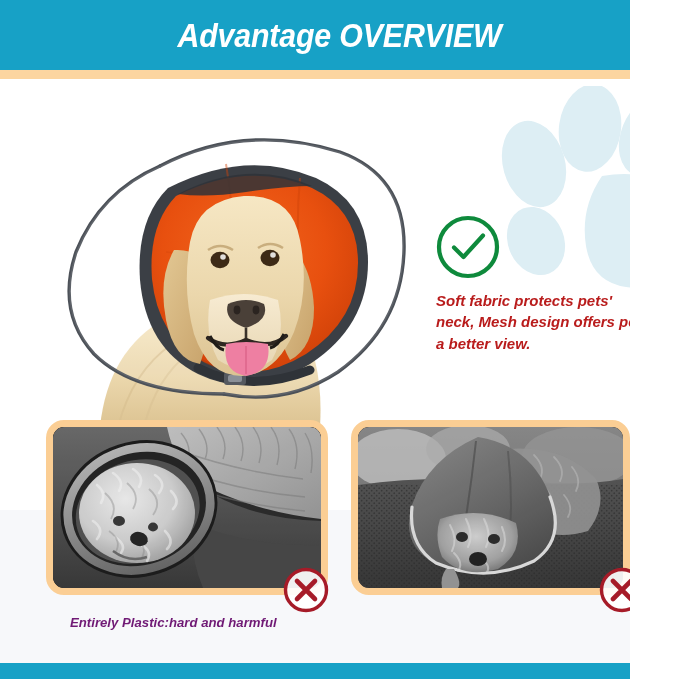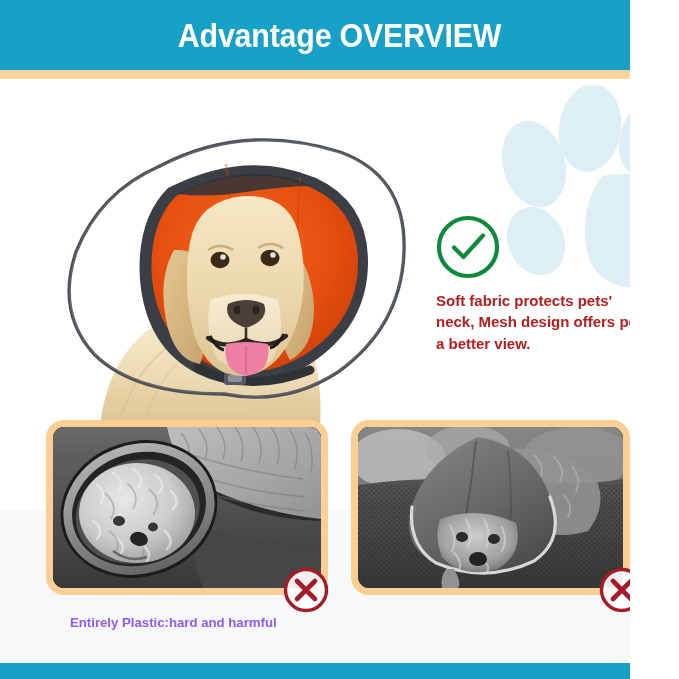--- a/index.html
+++ b/index.html
@@ -2,21 +2,21 @@
 <html><head>
 <meta charset="utf-8">
 <style>
   html,body{margin:0;padding:0;}
   body{
     width:679px;height:679px;overflow:hidden;
     background:#ffffff;
     font-family:"Liberation Sans","DejaVu Sans",sans-serif;
     -webkit-font-smoothing:antialiased;
   }
-  .page{position:relative;width:630px;height:679px;overflow:hidden;background:#ffffff;}
+  .page{position:relative;width:630px;height:679px;overflow:hidden;background:#ffffff;font-style:italic;}
 
   
   .header-band{
     position:absolute;left:0;top:0;width:679px;height:70px;
     background:#17A1C6;
   }
   .header-title{
     position:absolute;left:0;top:17px;width:679px;
     text-align:center;color:#ffffff;
     font-size:33px;font-weight:bold;letter-spacing:-0.2px;
@@ -69,21 +69,21 @@
     position:absolute;inset:0;border-radius:11px;overflow:hidden;
   }
   .card-left{left:46px;top:420px;width:282px;height:175px;}
   .card-right{left:351px;top:420px;width:279px;height:175px;}
 
   .x-badge{position:absolute;width:48px;height:48px;}
   .x-left{left:282px;top:566px;}
   .x-right{left:598px;top:566px;}
 
   .caption{
-    position:absolute;color:#8b5cf6;font-weight:bold;
+    position:absolute;color:#701a75;font-weight:bold;
     font-size:13.2px;line-height:1.62;
     font-family:"Liberation Sans","DejaVu Sans",sans-serif;
   }
   .caption-left{left:70px;top:612px;width:260px;}
   .caption-right{left:371px;top:612px;width:270px;}
 
   
   .footer-band{
     position:absolute;left:0;top:663px;width:679px;height:16px;
     background:#17A1C6;

